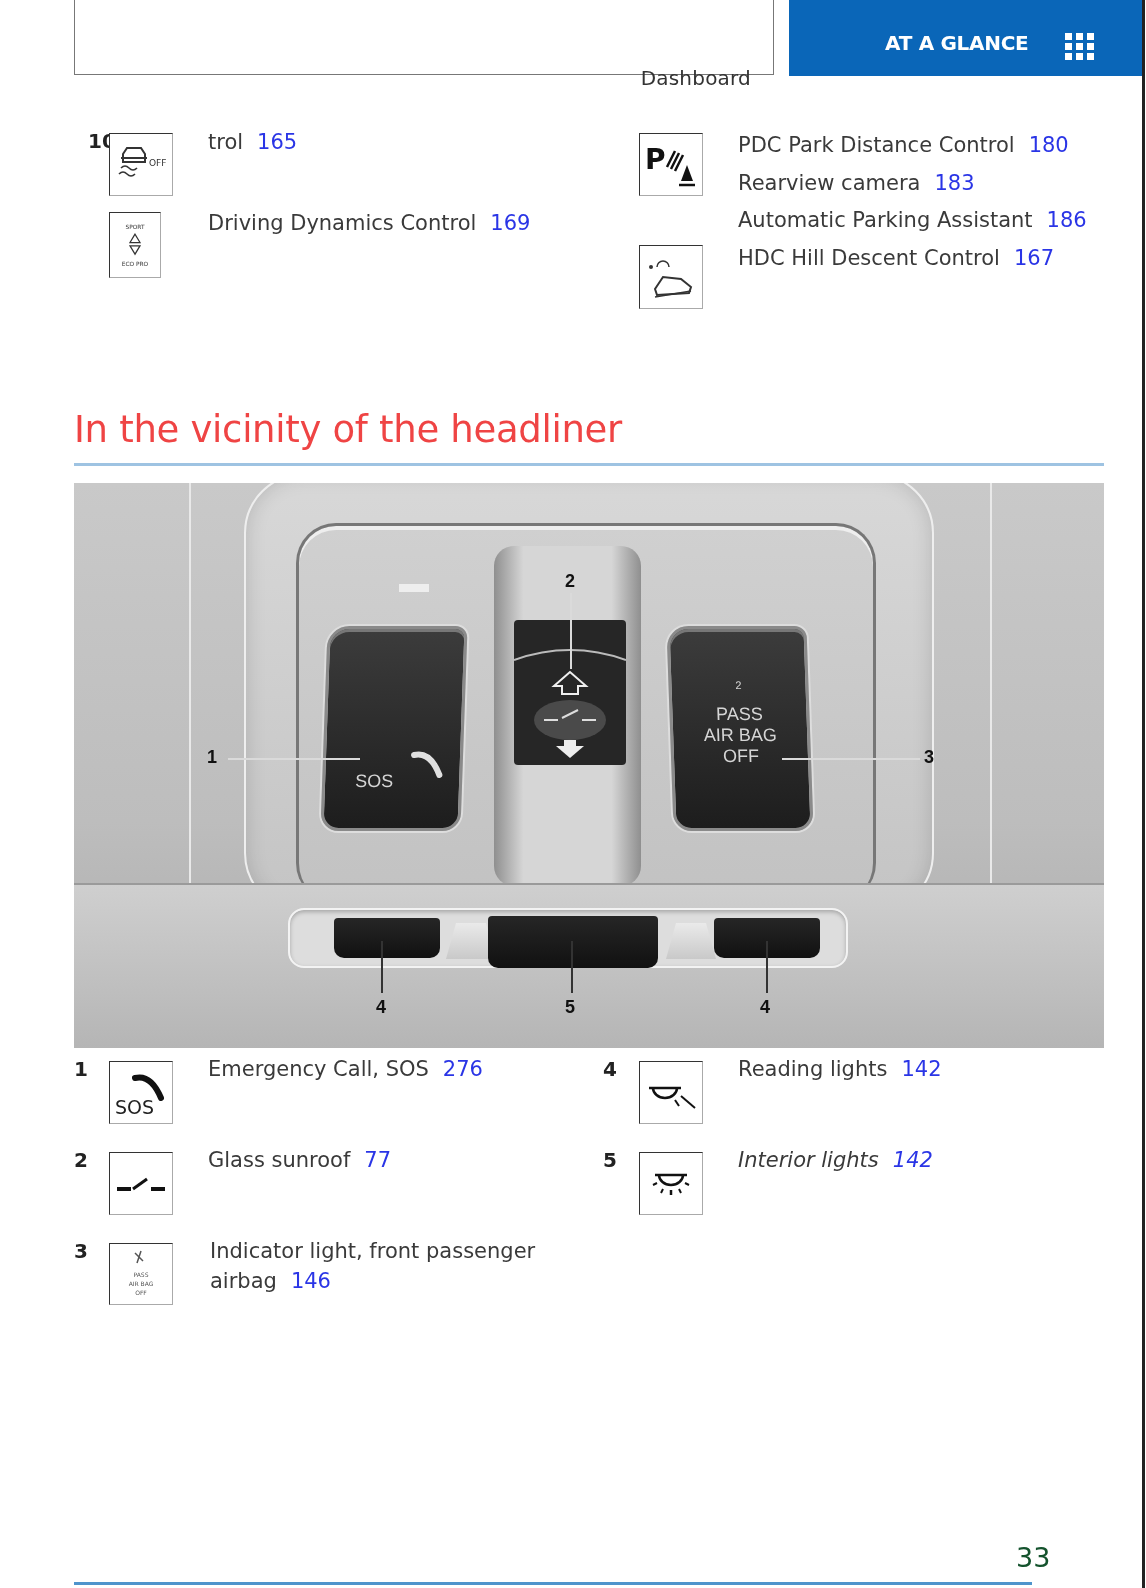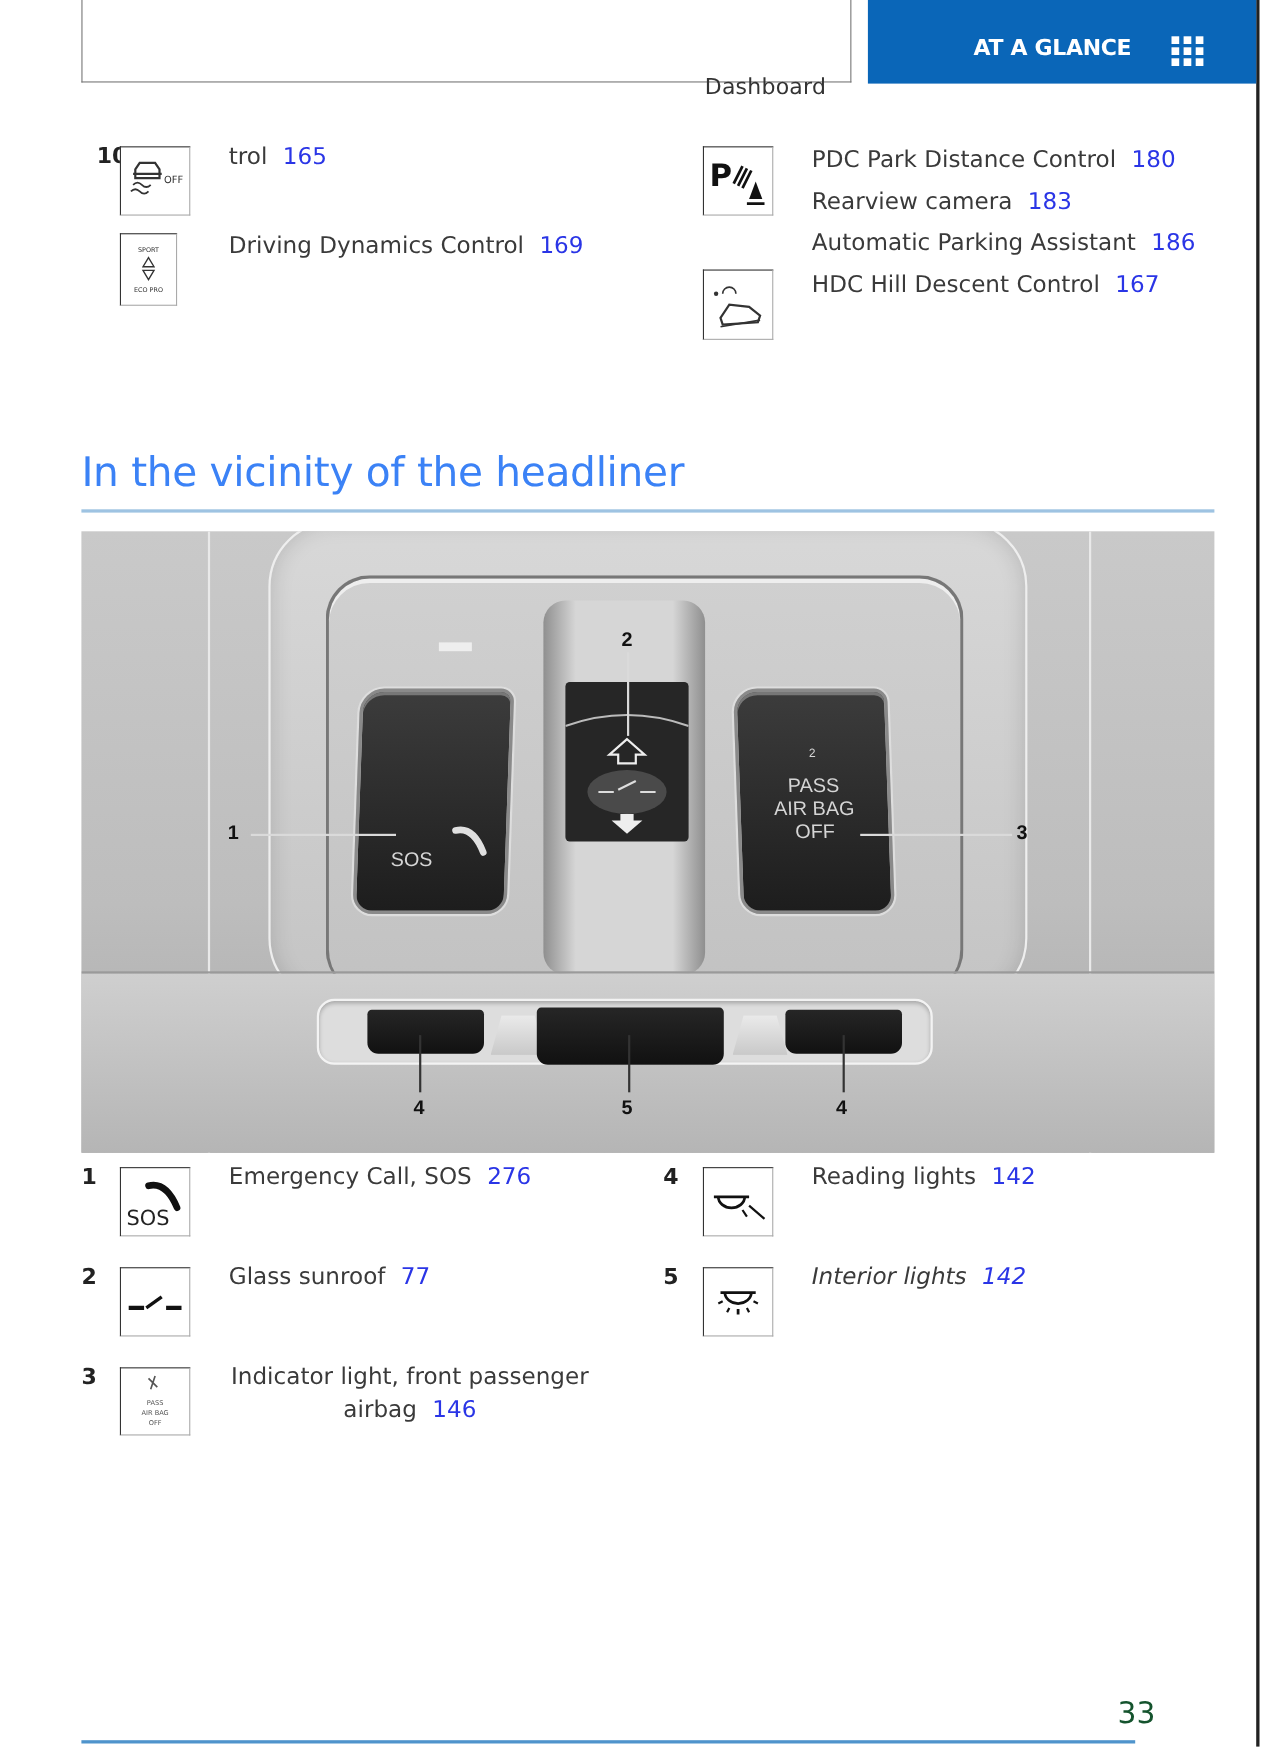--- a/index.html
+++ b/index.html
@@ -12,21 +12,21 @@
   .hdr-tab { position: absolute; left: 789px; top: 0; width: 353px; height: 76px; background: #0a66b8; color: #fff; }
   .hdr-tab-label { position: absolute; left: 96px; top: 31px; font-size: 20px; font-weight: bold; letter-spacing: -0.3px; }
   .grid-icon { position: absolute; left: 276px; top: 33px; width: 32px; height: 28px; display: grid; grid-template-columns: repeat(3, 7px); grid-template-rows: repeat(3, 7px); gap: 3px 4px; }
   .grid-icon i { background: #fff; display: block; }
 
   .entry { position: absolute; font-size: 21px; line-height: 30px; color: #3a3a3a; }
   .entry .ref { color: #2a35e6; margin-left: 14px; }
   .num { position: absolute; font-size: 20px; font-weight: bold; color: #222; }
   .ibox { position: absolute; border: 1.5px solid #333; border-right-color: #aaa; border-bottom-color: #aaa; background: #fff; display: flex; align-items: center; justify-content: center; overflow: hidden; }
 
-  .section-title { position: absolute; left: 74px; top: 408px; font-size: 37px; color: #3b82f6; font-weight: normal; letter-spacing: -0.3px; }
+  .section-title { position: absolute; left: 74px; top: 408px; font-size: 37px; color: #ef4444; font-weight: normal; letter-spacing: -0.3px; }
   .section-rule { position: absolute; left: 74px; top: 463px; width: 1030px; height: 3px; background: #9ec3e2; }
 
   .photo { position: absolute; left: 74px; top: 483px; width: 1030px; height: 565px; background: linear-gradient(180deg, #c9c9c9 0%, #bdbdbd 60%, #a9a9a9 100%); overflow: hidden; }
   .p-outer { position: absolute; left: 170px; top: -10px; width: 690px; height: 440px; border-radius: 60px; background: linear-gradient(180deg, #d8d8d8, #c4c4c4); border: 2px solid #eee; box-shadow: inset 0 0 20px rgba(0,0,0,.15); }
   .p-inner { position: absolute; left: 222px; top: 40px; width: 580px; height: 380px; border-radius: 40px; background: linear-gradient(180deg, #d0d0d0, #c2c2c2); border: 3px solid #777; border-bottom: none; box-shadow: inset 0 4px 0 #eee; }
   .p-vline { position: absolute; top: 0; width: 2px; height: 565px; background: #e9e9e9; }
   .p-led { position: absolute; left: 325px; top: 101px; width: 30px; height: 8px; background: #eee; }
   .p-btn { position: absolute; background: linear-gradient(180deg, #3c3c3c, #1d1d1d); border-radius: 22px 12px 18px 18px; border: 3px solid #8a8a8a; box-shadow: 0 0 0 2px #ddd, inset 0 3px 0 #777; }
   .p-btn-sos { left: 250px; top: 143px; width: 140px; height: 205px; transform: skewX(-2deg); }
   .p-btn-airbag { left: 596px; top: 143px; width: 140px; height: 205px; transform: skewX(2deg); }
@@ -203,21 +203,21 @@
 
 <span class="num" style="left:74px;top:1239px;">3</span>
 <div class="ibox" style="left:109px;top:1243px;width:64px;height:62px;">
   <svg width="60" height="58" viewBox="0 0 60 58">
     <path d="M24 8 L32 16 M30 6 L26 18" stroke="#555" stroke-width="1.5"></path>
     <text x="30" y="32" font-size="6" text-anchor="middle" font-family="DejaVu Sans, sans-serif" fill="#555">PASS</text>
     <text x="30" y="41" font-size="6" text-anchor="middle" font-family="DejaVu Sans, sans-serif" fill="#555">AIR BAG</text>
     <text x="30" y="50" font-size="6" text-anchor="middle" font-family="DejaVu Sans, sans-serif" fill="#555">OFF</text>
   </svg>
 </div>
-<div class="entry" style="left:210px;top:1236px;text-align:center;">
+<div class="entry" style="left:210px;top:1236px;">
   <div>Indicator light, front passenger</div>
   <div><span>airbag</span><span class="ref">146</span></div>
 </div>
 
 <span class="num" style="left:603px;top:1057px;">4</span>
 <div class="ibox" style="left:639px;top:1061px;width:64px;height:63px;">
   <svg width="60" height="58" viewBox="0 0 60 58">
     <line x1="8" y1="24" x2="40" y2="24" stroke="#111" stroke-width="2.5"></line>
     <path d="M12 24 a12 10 0 0 0 24 0" fill="none" stroke="#111" stroke-width="2.5"></path>
     <line x1="34" y1="36" x2="38" y2="42" stroke="#111" stroke-width="2"></line>

